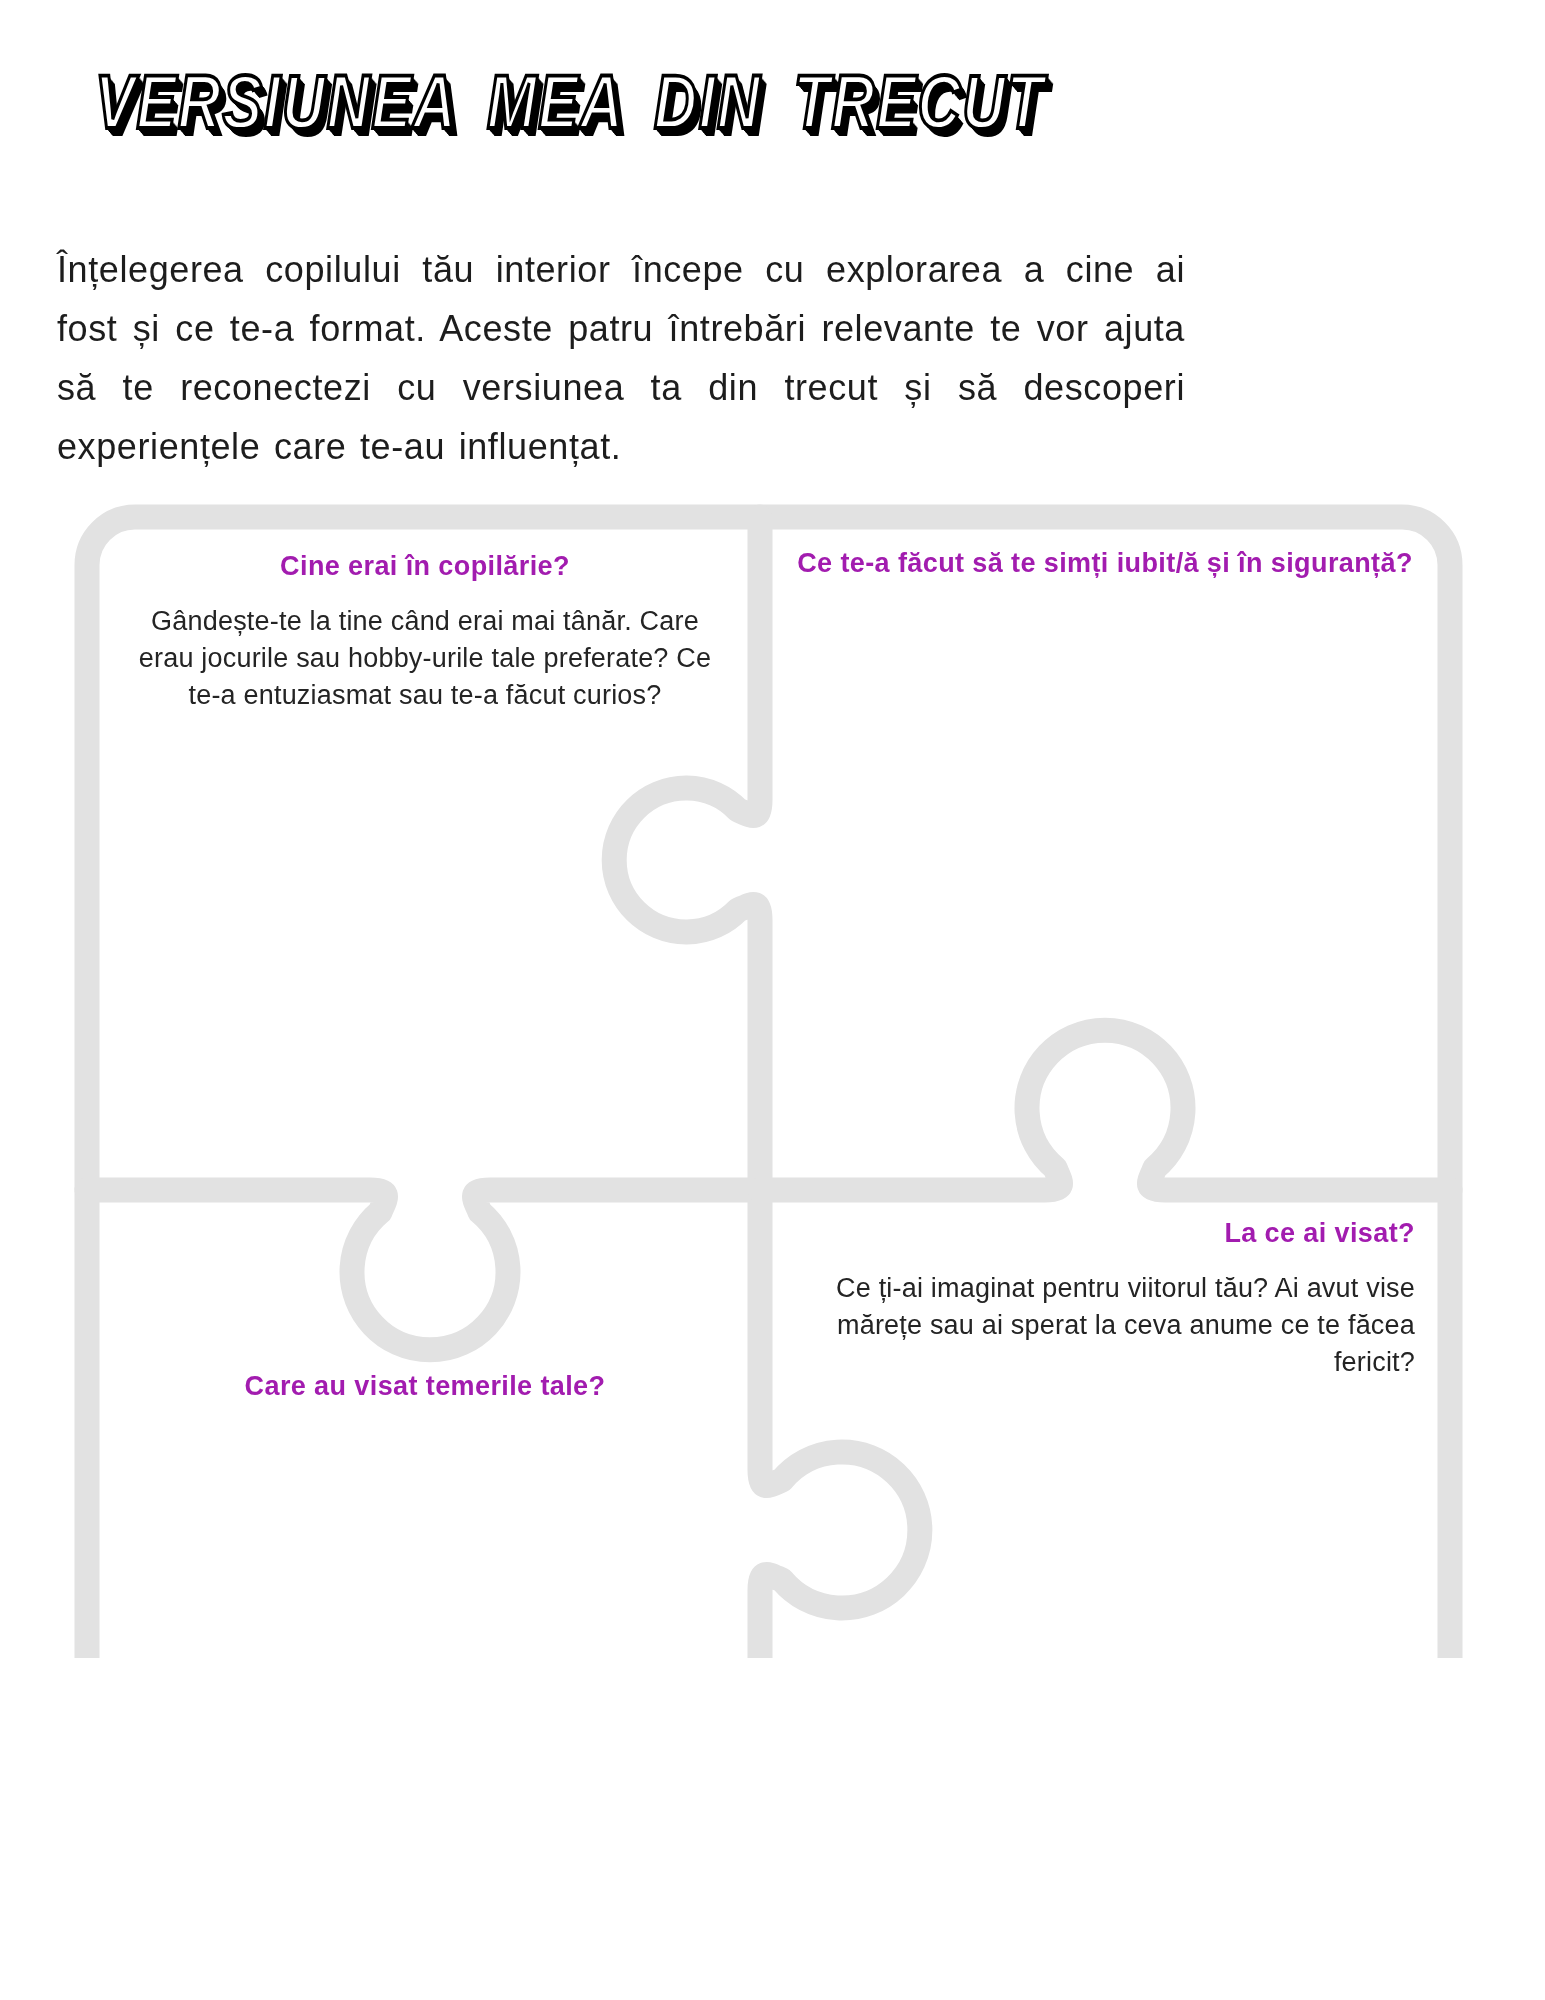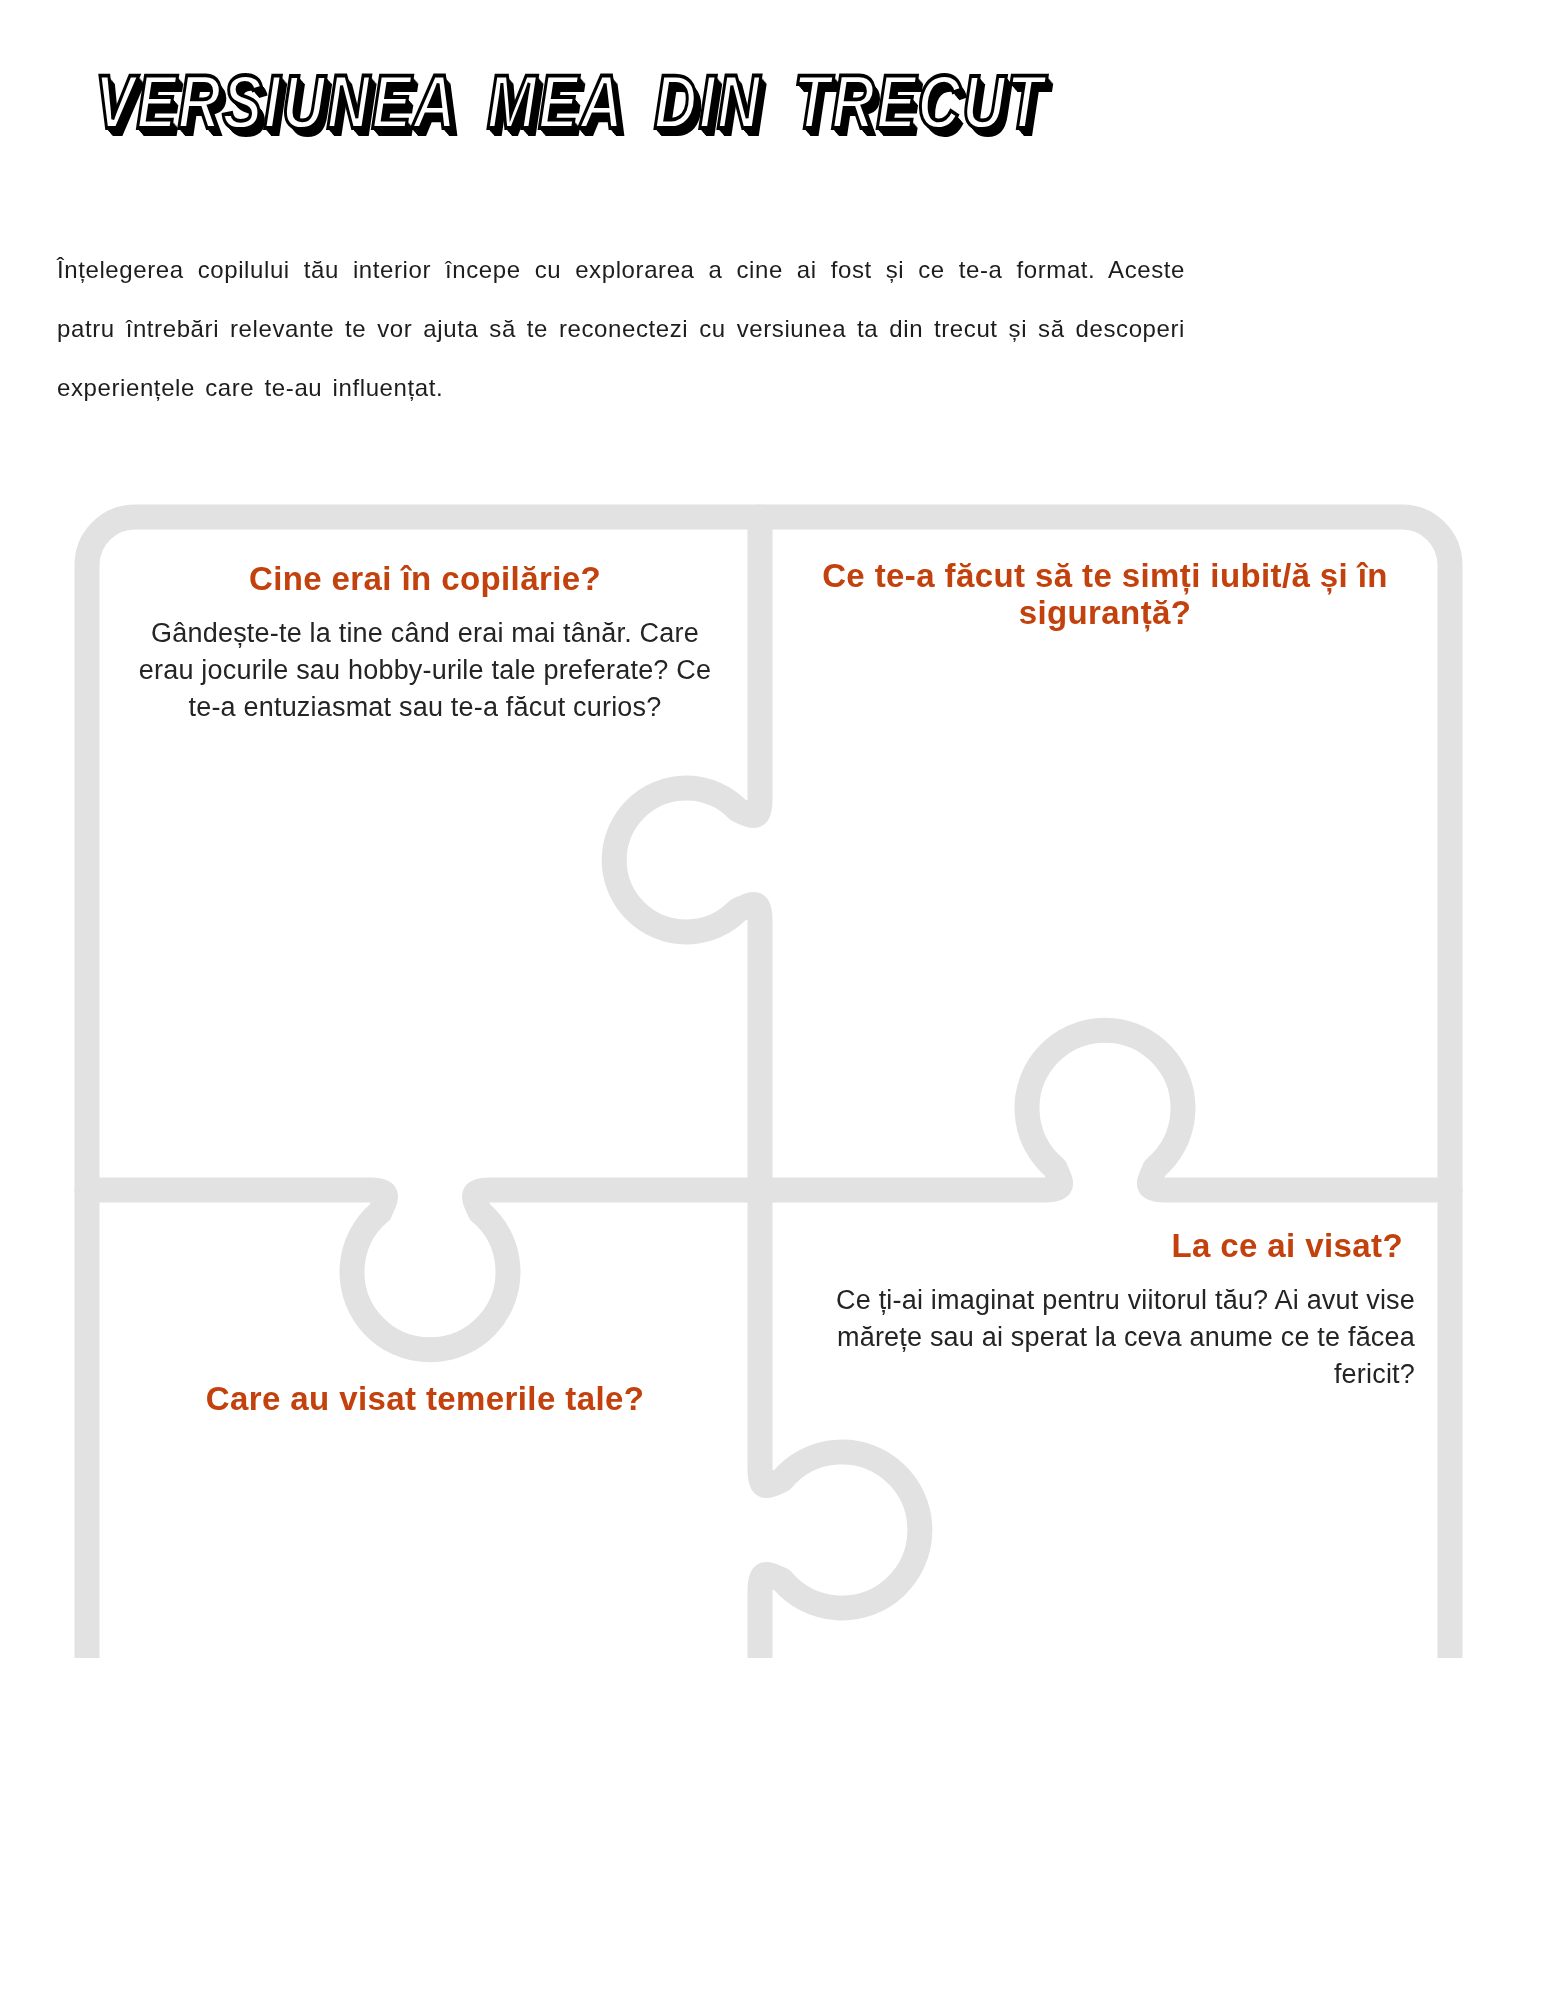--- a/index.html
+++ b/index.html
@@ -35,21 +35,21 @@
       7px 7px 0 #000;
     transform:scale(0.85,1.08);
     transform-origin:left top;
   }
   
   .intro{
     position:absolute;
     left:57px;
     top:240px;
     width:1128px;
-    font-size:24px;
+    font-size:36px;
     line-height:59px;
     letter-spacing:0.6px;
     word-spacing:3px;
     text-align:justify;
     color:#1d1d1d;
   }
   
   .puzzle-svg{
     position:absolute;
     left:0; top:0;
@@ -58,26 +58,26 @@
   }
   
   .piece-text{
     position:absolute;
     text-align:center;
     font-size:27px;
     line-height:37px;
     color:#242424;
   }
   .piece-text h3{
-    margin:12px;
-    font-size:33px;
+    margin:0;
+    font-size:27px;
     line-height:37px;
     font-weight:bold;
     letter-spacing:0.4px;
-    color:#c2410c;
+    color:#a21caf;
   }
   .piece-text p{
     margin:18px auto;
     letter-spacing:0.2px;
   }
   .tp-left  { left:125px; top:548px;  width:600px; }
   .tp-right { left:795px; top:545px;  width:620px; }
   .bt-left  { left:155px; top:1368px; width:540px; }
   .bt-right { left:795px; top:1215px; width:620px;text-align:right; }
   .tp-right p{ max-width:555px; }

